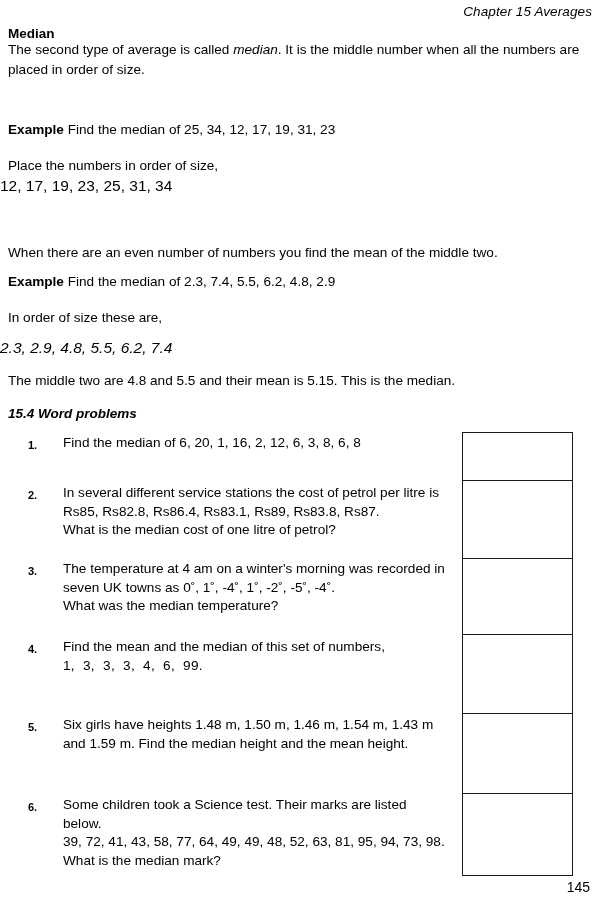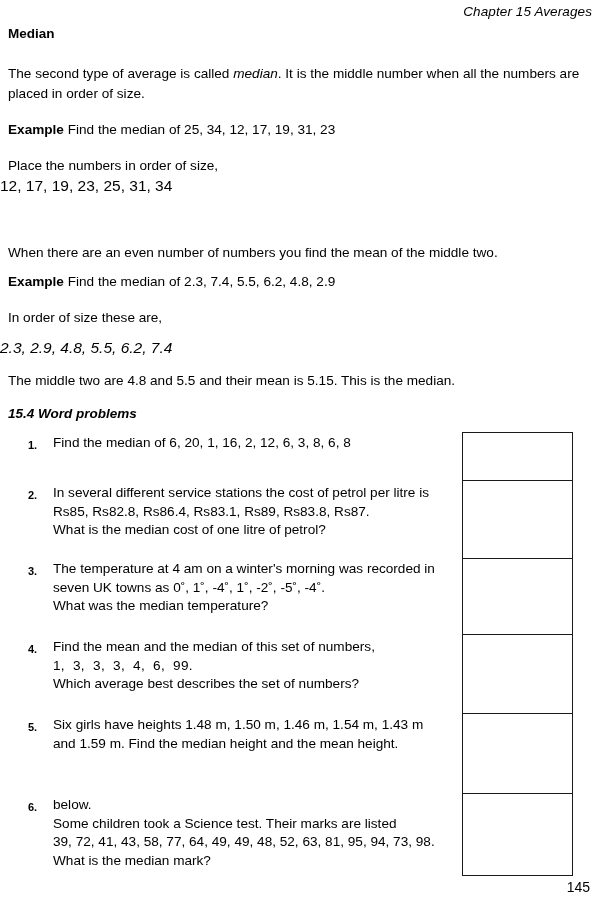--- a/index.html
+++ b/index.html
@@ -70,21 +70,21 @@
   .q .num {
     position: absolute;
     left: 14px;
     top: 2px;
     width: 18px;
     font-size: 11px;
     font-weight: bold;
     text-align: left;
   }
   .q .qtext {
-    margin-left: 39px;
+    margin-left: 49px;
     display: block;
   }
   .q .qline {
     display: block;
     white-space: nowrap;
   }
   .q .qline.center-nums {
     text-align: left;
     padding-right: 60px;
     letter-spacing: 0.3px;
@@ -113,21 +113,21 @@
 </style>
 </head>
 <body>
 
 <div class="page">
 
   <div class="running-head">Chapter 15 Averages</div>
 
   <div class="section-heading">Median</div>
 
-  <div class="body-text" style="top:64px;">
+  <div class="body-text" style="top:40px;">
     <span>The second type of average is called </span><em class="it">median</em><span>. It is the middle number when all the numbers are placed in order of size.</span>
   </div>
 
   <div class="body-text" style="top:120px;">
     <span class="example-label">Example</span><span> Find the median of 25, 34, 12, 17, 19, 31, 23</span>
   </div>
 
   <div class="body-text" style="top:156px;">Place the numbers in order of size,</div>
 
   <div class="centered-line" style="top:177px;">12, 17, 19, 23, 25, 31, 34</div>
@@ -170,37 +170,36 @@
       <span class="qline">seven UK towns as 0˚, 1˚, -4˚, 1˚, -2˚, -5˚, -4˚.</span>
       <span class="qline">What was the median temperature?</span>
     </span>
   </div>
 
   <div class="q" style="top:638px;">
     <span class="num">4.</span>
     <span class="qtext">
       <span class="qline">Find the mean and the median of this set of numbers,</span>
       <span class="qline center-nums">1, 3, 3, 3, 4, 6, 99.</span>
-      <span class="qline">Which average best describes the set of numbers?</span>
     </span>
   </div>
 
   <div class="q" style="top:716px;">
     <span class="num">5.</span>
     <span class="qtext">
       <span class="qline">Six girls have heights 1.48 m, 1.50 m, 1.46 m, 1.54 m, 1.43 m</span>
       <span class="qline">and 1.59 m. Find the median height and the mean height.</span>
     </span>
   </div>
 
   <div class="q" style="top:796px;">
     <span class="num">6.</span>
     <span class="qtext">
+      <span class="qline">Some children took a Science test. Their marks are listed</span>
       <span class="qline">below.</span>
-      <span class="qline">Some children took a Science test. Their marks are listed</span>
       <span class="qline">39, 72, 41, 43, 58, 77, 64, 49, 49, 48, 52, 63, 81, 95, 94, 73, 98.</span>
       <span class="qline">What is the median mark?</span>
     </span>
   </div>
 
   <div class="answer-table">
     <div class="answer-cell" style="height: 48px;"></div>
     <div class="answer-cell" style="height: 78px;"></div>
     <div class="answer-cell" style="height: 76px;"></div>
     <div class="answer-cell" style="height: 79px;"></div>

